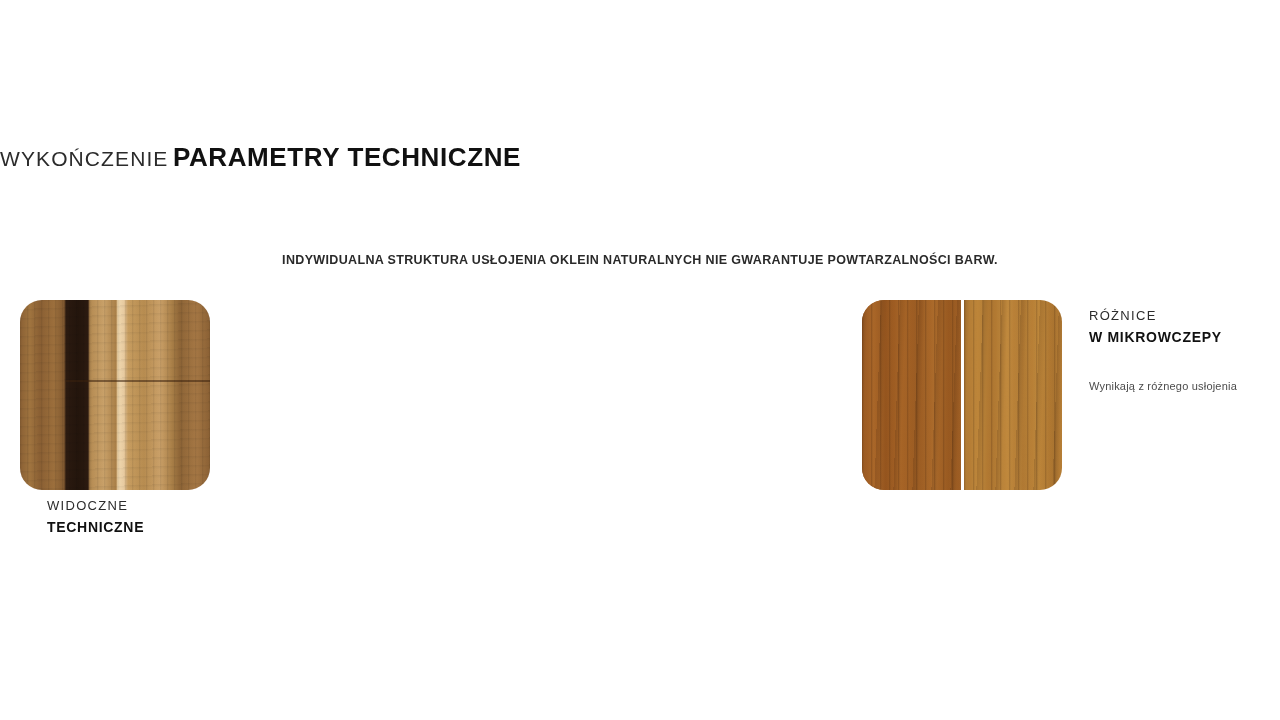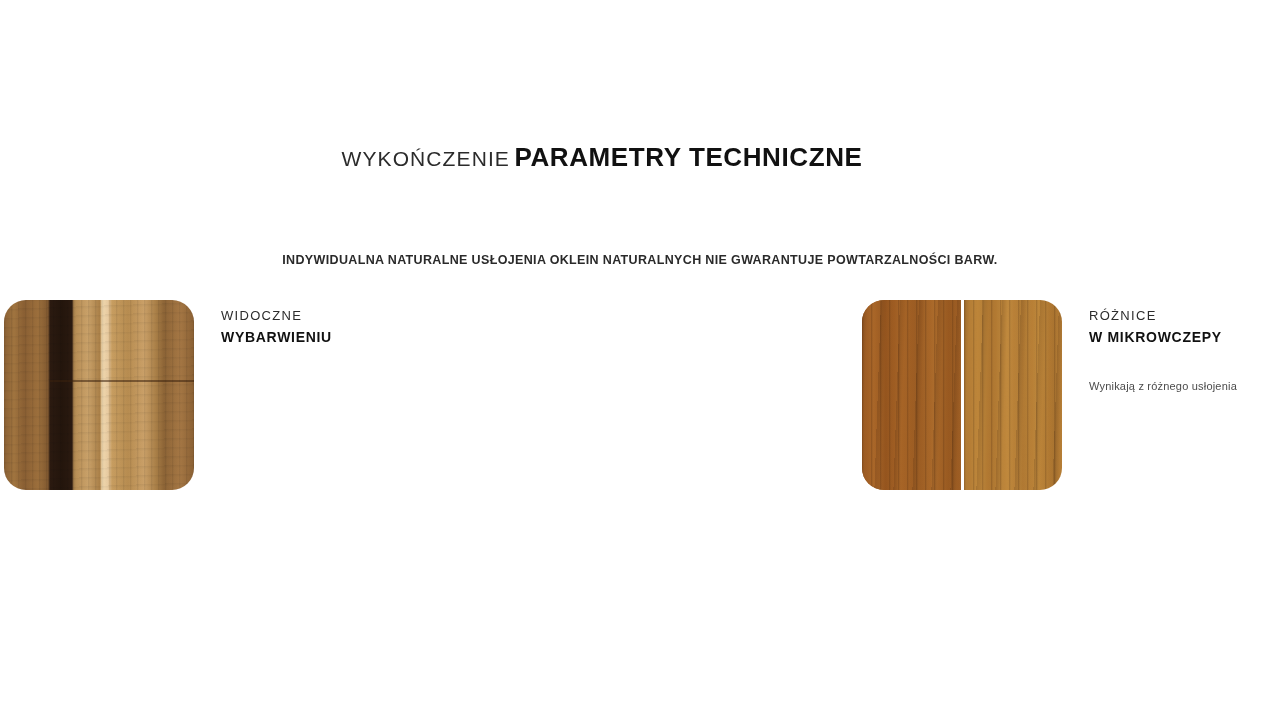--- a/index.html
+++ b/index.html
@@ -18,23 +18,22 @@
 
   .page {
     position: absolute;
     inset: 0;
   }
 
   
   .title-row {
     position: absolute;
     top: 142px;
-    left: 12px;
+    left: 0;
     width: 1180px;
-    text-align: center;
     white-space: nowrap;
   }
   .title-light {
     font-size: 21px;
     letter-spacing: 1.1px;
     font-weight: 400;
     color: #2b2b2b;
   }
   .title-bold {
     font-size: 26px;
@@ -65,21 +64,21 @@
     width: 1280px;
     height: 200px;
   }
   .card {
     position: absolute;
     top: 0;
     height: 190px;
     display: flex;
     align-items: flex-start;
   }
-  .card-1 { left: 4px; }
+  .card-1 { left: 20px; flex-direction: column; }
   .card-2 { left: 452px; }
   .card-3 { left: 862px; }
 
   .swatch {
     width: 190px;
     height: 190px;
     border-radius: 22px;
     overflow: hidden;
     position: relative;
     flex: 0 0 auto;
@@ -209,31 +208,31 @@
 </head>
 <body>
 
 <div class="page">
 
   <div class="title-row">
     <span class="title-light">WYKOŃCZENIE</span>
     <span class="title-bold">PARAMETRY TECHNICZNE</span>
   </div>
 
-  <div class="subtitle">INDYWIDUALNA NATURALNE USŁOJENIA OKLEIN NATURALNYCH NIE GWARANTUJE POWTARZALNOŚCI BARW.</div>
+  <div class="subtitle">INDYWIDUALNA STRUKTURA USŁOJENIA OKLEIN NATURALNYCH NIE GWARANTUJE POWTARZALNOŚCI BARW.</div>
 
   <div class="cards">
 
     <div class="card card-1">
       <div class="swatch wood1">
         <div class="seam"></div>
       </div>
       <div class="card-text">
         <div class="label-light">WIDOCZNE</div>
-        <div class="label-bold">WYBARWIENIU</div>
+        <div class="label-bold">TECHNICZNE</div>
       </div>
     </div>
 
 
     <div class="card card-3">
       <div class="swatch swatch-3 wood3">
         <div class="half half-left"></div>
         <div class="divider"></div>
         <div class="half half-right"></div>
       </div>

